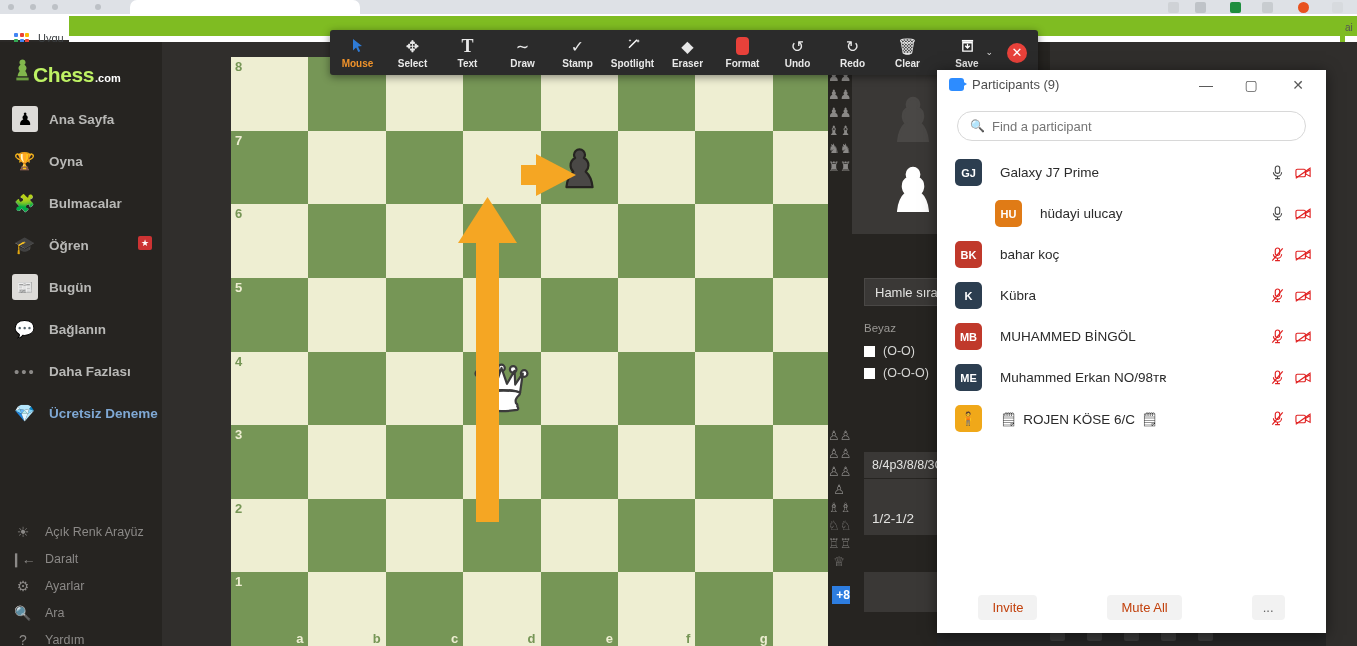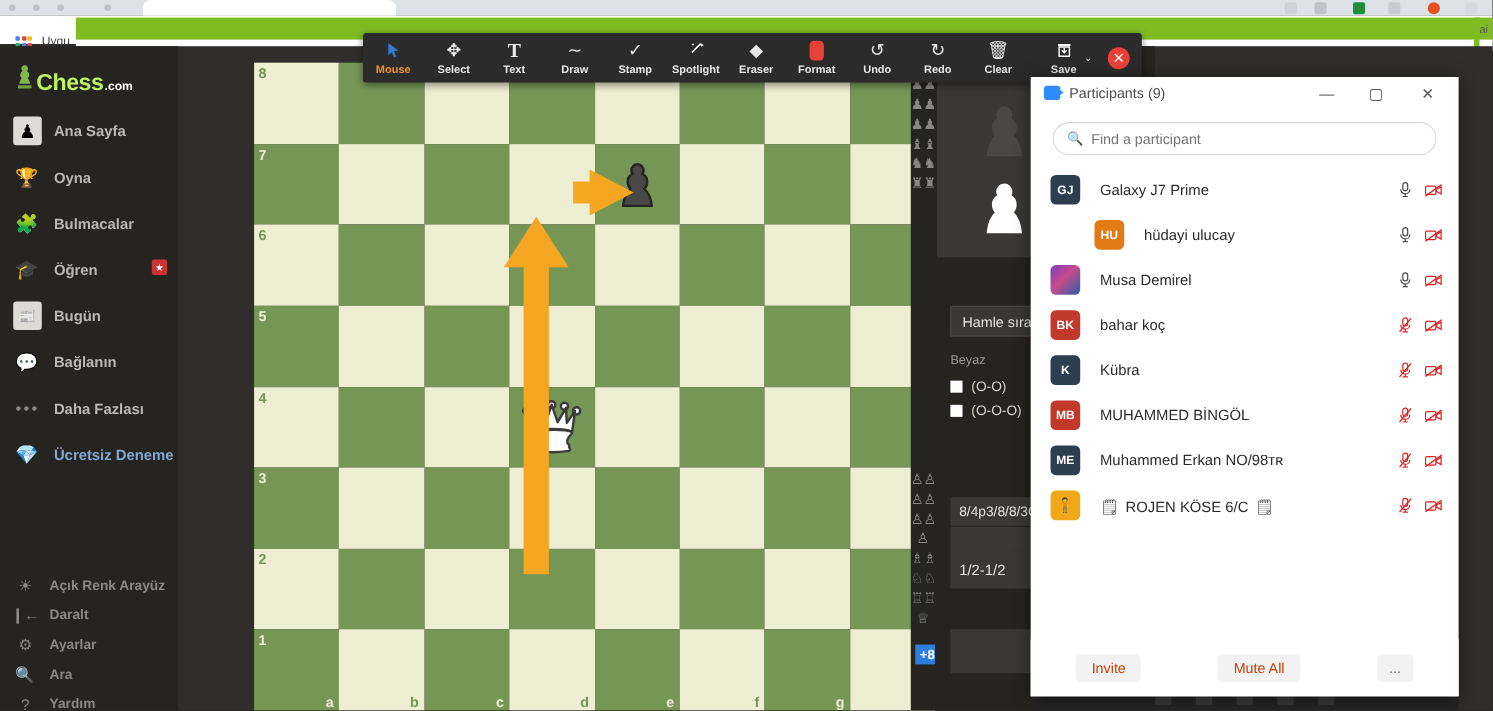--- a/index.html
+++ b/index.html
@@ -44,21 +44,21 @@
   .nav-ico{width:26px;height:26px;margin-right:11px;display:flex;align-items:center;justify-content:center;
       font-size:17px;border-radius:3px;}
   .nav-label{font-size:13.5px;color:#b8b8b6;font-weight:bold;}
   .nav-item.free .nav-label{color:#7fa8d4;}
   .badge-red{position:absolute;left:138px;top:12px;width:14px;height:14px;background:#c33;
      border-radius:2px;color:#fff;font-size:9px;display:flex;align-items:center;justify-content:center;}
 
   .nav-bottom{position:absolute;left:0;top:476px;width:162px;}
   .nav-bottom .nav-item{height:27px;}
   .nav-bottom .nav-ico{width:22px;height:22px;margin-right:11px;font-size:14px;color:#8b8987;}
-  .nav-bottom .nav-label{font-size:12.5px;color:#8b8987;font-weight:bold;}
+  .nav-bottom .nav-label{font-size:12.5px;color:#8b8987;font-weight:normal;}
 
   
   .board-wrap{position:absolute;left:231px;top:15px;width:619px;height:589px;}
   .board{position:absolute;left:0;top:0;width:619px;height:589px;
       display:grid;grid-template-columns:repeat(8,1fr);grid-template-rows:repeat(8,1fr);}
   .sq{position:relative;}
   .sq.l{background:#eeeed2;}
   .sq.d{background:#769656;}
   .rank{position:absolute;left:4px;top:2px;font-size:13px;font-weight:bold;}
   .file{position:absolute;right:5px;bottom:0px;font-size:13px;font-weight:bold;}
@@ -573,39 +573,20 @@
             <span class="pico">
               <svg width="17" height="14" viewBox="0 0 18 14">
                 <rect x="1" y="3" width="10" height="8" rx="1.4" fill="none" stroke="#e02020" stroke-width="1.2"></rect>
                 <path d="M11.4 6.2l4.6-2.6v7l-4.6-2.6z" fill="none" stroke="#e02020" stroke-width="1.2"></path>
                 <line x1="0.8" y1="12.6" x2="16.6" y2="1.4" stroke="#e02020" stroke-width="1.3"></line>
               </svg>
             </span>
           </span>
         </div>
         <div class="prow">
-          <span class="av" style="background: linear-gradient(135deg, rgb(123, 63, 181) 0%, rgb(200, 75, 142) 45%, rgb(42, 95, 168) 100%);"></span>
-          <span class="pname">Musa Demirel</span>
-          <span class="picons">
-            <span class="pico">
-              <svg width="13" height="15" viewBox="0 0 14 16">
-                <rect x="4.6" y="1" width="4.8" height="8" rx="2.4" fill="none" stroke="#4a4a4a" stroke-width="1.2"></rect>
-                <path d="M2.6 7.6a4.4 4.4 0 0 0 8.8 0M7 12v2.4M4.4 14.6h5.2" fill="none" stroke="#4a4a4a" stroke-width="1.2"></path>
-              </svg>
-            </span>
-            <span class="pico">
-              <svg width="17" height="14" viewBox="0 0 18 14">
-                <rect x="1" y="3" width="10" height="8" rx="1.4" fill="none" stroke="#e02020" stroke-width="1.2"></rect>
-                <path d="M11.4 6.2l4.6-2.6v7l-4.6-2.6z" fill="none" stroke="#e02020" stroke-width="1.2"></path>
-                <line x1="0.8" y1="12.6" x2="16.6" y2="1.4" stroke="#e02020" stroke-width="1.3"></line>
-              </svg>
-            </span>
-          </span>
-        </div>
-        <div class="prow">
           <span class="av" style="background: rgb(192, 57, 43);">BK</span>
           <span class="pname">bahar koç</span>
           <span class="picons">
             <span class="pico">
               <svg width="13" height="15" viewBox="0 0 14 16">
                 <rect x="4.6" y="1" width="4.8" height="8" rx="2.4" fill="none" stroke="#e02020" stroke-width="1.2"></rect>
                 <path d="M2.6 7.6a4.4 4.4 0 0 0 8.8 0M7 12v2.4M4.4 14.6h5.2" fill="none" stroke="#e02020" stroke-width="1.2"></path>
                 <line x1="1.4" y1="14.6" x2="12.6" y2="1.4" stroke="#e02020" stroke-width="1.3"></line>
               </svg>
             </span>

